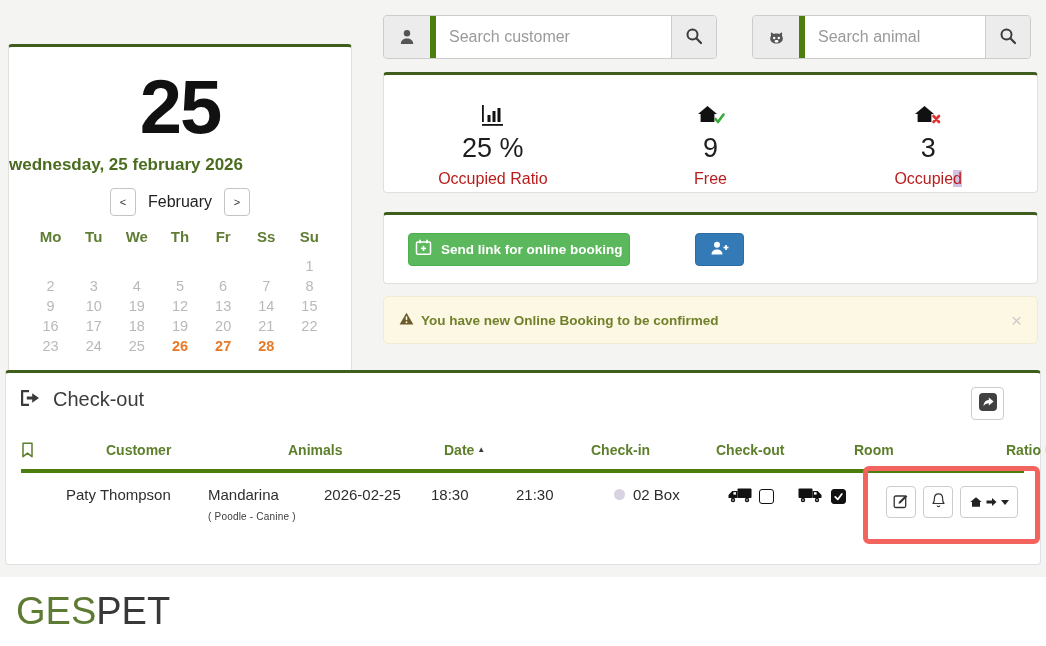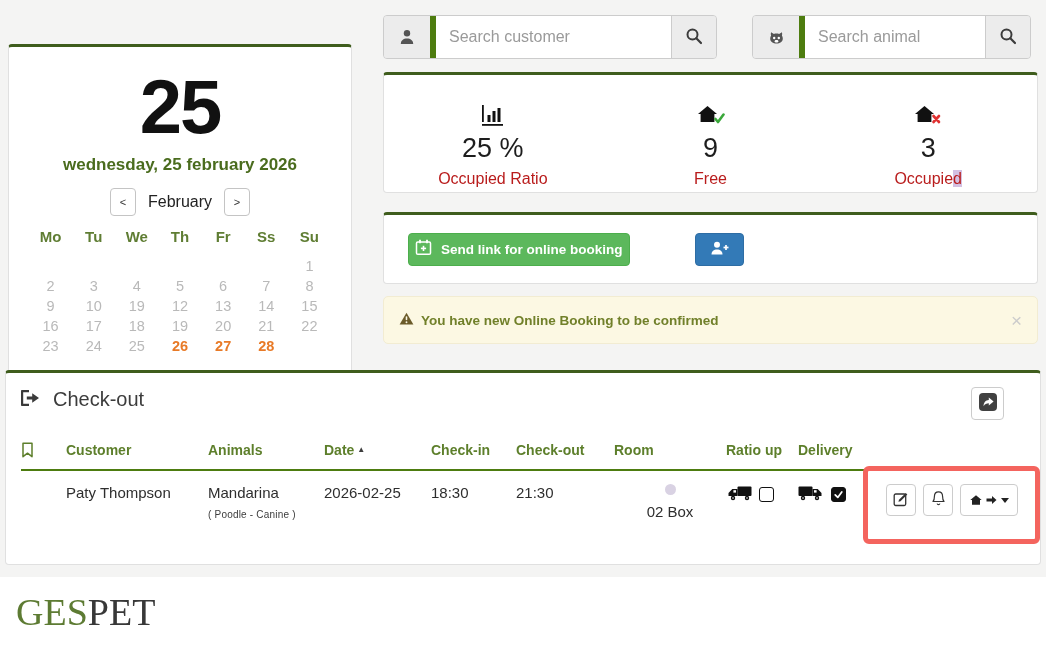--- a/index.html
+++ b/index.html
@@ -5,21 +5,21 @@
   * { margin:0; padding:0; box-sizing:border-box; }
   html,body { background:#fff; }
   body { font-family:"Liberation Sans", sans-serif; color:#333; }
   .page { position:relative; width:1046px; height:646px; background:#f4f4f3; overflow:hidden; }
 
   .card { background:#fff; border:1px solid #e0e0e0; border-top:3px solid #3f5d1d; border-radius:4px; }
 
   
   .cal-card { position:absolute; left:8px; top:12px; width:344px; height:340px;margin-top:32px; }
   .cal-day { text-align:center; font-size:76px; font-weight:700; color:#111; margin-top:22px; line-height:1.0; letter-spacing:-2px; }
-  .cal-date-label { text-align:center; font-size:17px; font-weight:700; color:#4a6c1e; margin-top:10px; }
+  .cal-date-label { font-size:17px; font-weight:700; color:#4a6c1e; margin-top:10px; }
   .cal-nav { display:flex; justify-content:center; align-items:center; gap:12px; margin-top:13px; }
   .cal-nav button { width:26px; height:28px; background:#fff; border:1px solid #c4c4c4; border-radius:4px; font-size:11px; color:#333; cursor:pointer; }
   .cal-month { font-size:16px; color:#222; }
   .cal-grid { display:grid; grid-template-columns:repeat(7,1fr); padding:0 20px; text-align:center; }
   .cal-grid.hdr { margin-top:12px; }
   .cal-wd { font-size:15px; font-weight:700; color:#5f7d33; height:22px; }
   .cal-grid.days { margin-top:6px; }
   .cal-cell { font-size:14.5px; color:#b9b9b9; height:20px; line-height:20px; cursor:pointer; }
   .cal-cell.cal-hot { color:#e87a27; font-weight:700; }
 
@@ -51,46 +51,46 @@
   .alert-text { font-size:13.5px; font-weight:700; color:#71802a; }
   .alert-close { margin-left:auto; background:none; border:none; font-size:19px; color:#ccc; cursor:pointer; line-height:1; }
 
   
   .checkout { position:absolute; left:5px; top:370px; width:1036px; height:195px; }
   .co-head { display:flex; align-items:center; gap:13px; padding:15px 0 0 14px; }
   .co-title { font-size:20px; color:#3c3c3c; }
   .share-btn { position:absolute; right:36px; top:14px; width:33px; height:33px; background:#fff; border:1px solid #ccc; border-radius:4px; display:flex; align-items:center; justify-content:center; cursor:pointer; }
   .co-table { margin:31px 16px 0 15px; }
   .co-grid { display:grid; grid-template-columns:45px 142px 116px 107px 85px 98px 112px 72px 88px 1fr; align-items:start; }
-  .co-hrow { border-bottom:2px solid #4d7c0f; padding-bottom:8px; }
+  .co-hrow { border-bottom:4px solid #4d7c0f; padding-bottom:8px;gap:40px; }
   .co-th { font-size:14px; font-weight:700; color:#5d7f2b; cursor:pointer; }
   .sort-asc { display:inline-block; font-size:8px; color:#3c3c3c; vertical-align:3px; margin-left:3px; }
   .co-drow { padding-top:13px; }
   .co-td { font-size:15px; color:#2e2e2e; }
   .status-dot { width:16px; height:16px; border-radius:50%; background:#f0a45c; margin-left:2px; margin-top:2px; }
   .animal-breed { font-size:10px; color:#3c3c3c; margin-top:8px; letter-spacing:0.2px; }
-  .room-cell { display:flex; align-items:center; gap:8px;flex-direction:column; }
+  .room-cell { display:flex; align-items:center; gap:8px; }
   .room-dot { width:11px; height:11px; border-radius:50%; background:#d9d2e3; }
   .truck-cell { display:flex; align-items:center; gap:7px; margin-top:1px; }
   .cbx { width:15px; height:15px; border:1.7px solid #111; border-radius:3px; background:#fff; display:flex; align-items:center; justify-content:center; cursor:pointer; }
   .cbx svg { display:none; }
   .cbx.checked { background:#111; }
   .cbx.checked svg { display:block; }
   .action-cell { display:flex; gap:7px; }
   .act-btn { height:32px; background:#fff; border:1px solid #ccc; border-radius:4px; display:flex; align-items:center; justify-content:center; cursor:pointer; }
   .act-sm { width:30px; }
   .act-dd { width:58px; gap:4px; }
   .caret { width:0; height:0; border-left:4px solid transparent; border-right:4px solid transparent; border-top:5px solid #222; }
 
   
   .hl-rect { position:absolute; left:863px; top:466px; width:177px; height:78px; border:5px solid #f4645e; border-radius:6px; pointer-events:none; background:transparent; }
 
   
   .footer { position:absolute; left:0; top:577px; width:1046px; height:69px; background:#fff; }
-  .logo { position:absolute; left:16px; top:13px; font-size:38px; letter-spacing:0px;font-family:Liberation Serif, serif; }
+  .logo { position:absolute; left:16px; top:13px; font-size:38px; letter-spacing:0px; }
   .logo .ges { color:#5d7b33; }
   .logo .pet { color:#383838; }
 </style>
 </head>
 <body>
 
 <div class="page">
 
   <div class="card cal-card">
     <div class="cal-day">25</div>

